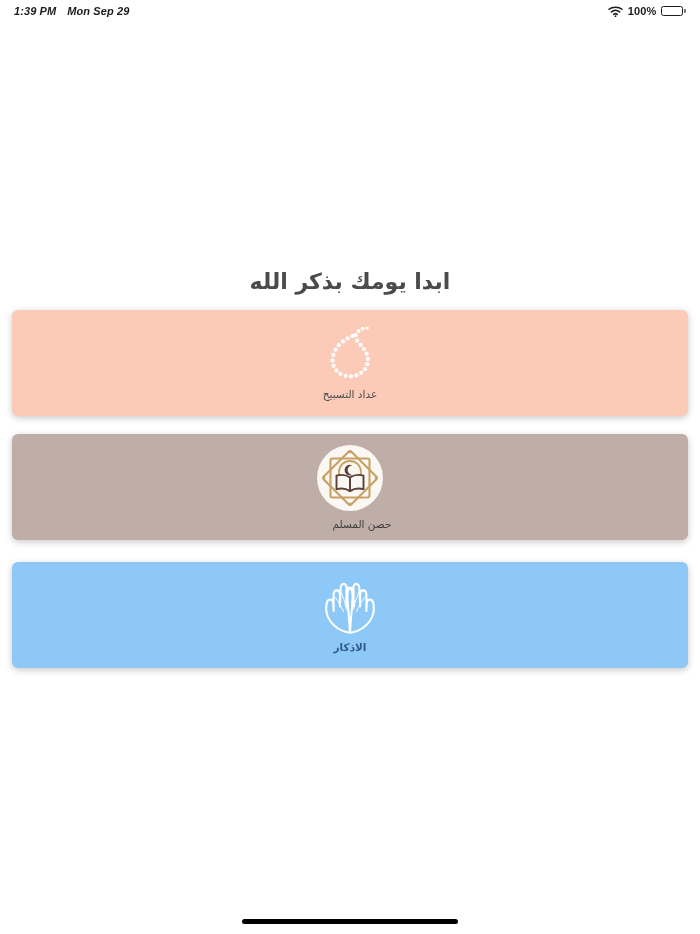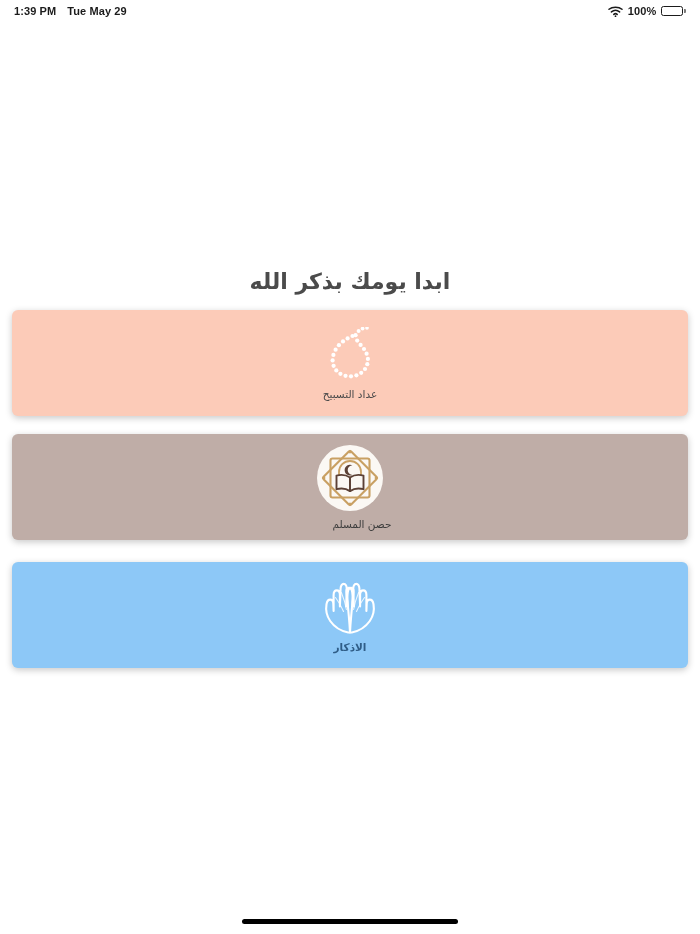--- a/index.html
+++ b/index.html
@@ -31,20 +31,21 @@
     font-size: 11px;
     color: #1b1b1b;
     font-family: "Liberation Sans", sans-serif;
     font-weight: 600;
     letter-spacing: 0.1px;
   }
   .status-left {
     display: flex;
     align-items: center;
     gap: 11px;
+    font-style: italic;
   }
   .status-right {
     display: flex;
     align-items: center;
     gap: 5px;
   }
   .wifi-icon { display: block; }
   .battery-wrap {
     display: flex;
     align-items: center;
@@ -134,21 +135,21 @@
     background: #000000;
     border-radius: 3px;
   }
 </style>
 </head>
 <body>
 
 <div class="status-bar">
   <div class="status-left">
     <span>1:39 PM</span>
-    <span>Tue May 29</span>
+    <span>Mon Sep 29</span>
   </div>
   <div class="status-right">
     <span>
       <svg class="wifi-icon" width="15" height="11" viewBox="0 0 15 11" fill="none">
         <path d="M1 3.3 C4.3 0.5 10.7 0.5 14 3.3" stroke="#1b1b1b" stroke-width="1.5" stroke-linecap="round" fill="none"></path>
         <path d="M3.4 5.9 C5.8 3.9 9.2 3.9 11.6 5.9" stroke="#1b1b1b" stroke-width="1.5" stroke-linecap="round" fill="none"></path>
         <path d="M5.8 8.4 C6.9 7.4 8.1 7.4 9.2 8.4" stroke="#1b1b1b" stroke-width="1.5" stroke-linecap="round" fill="none"></path>
         <circle cx="7.5" cy="10.2" r="0.9" fill="#1b1b1b"></circle>
       </svg>
     </span>

